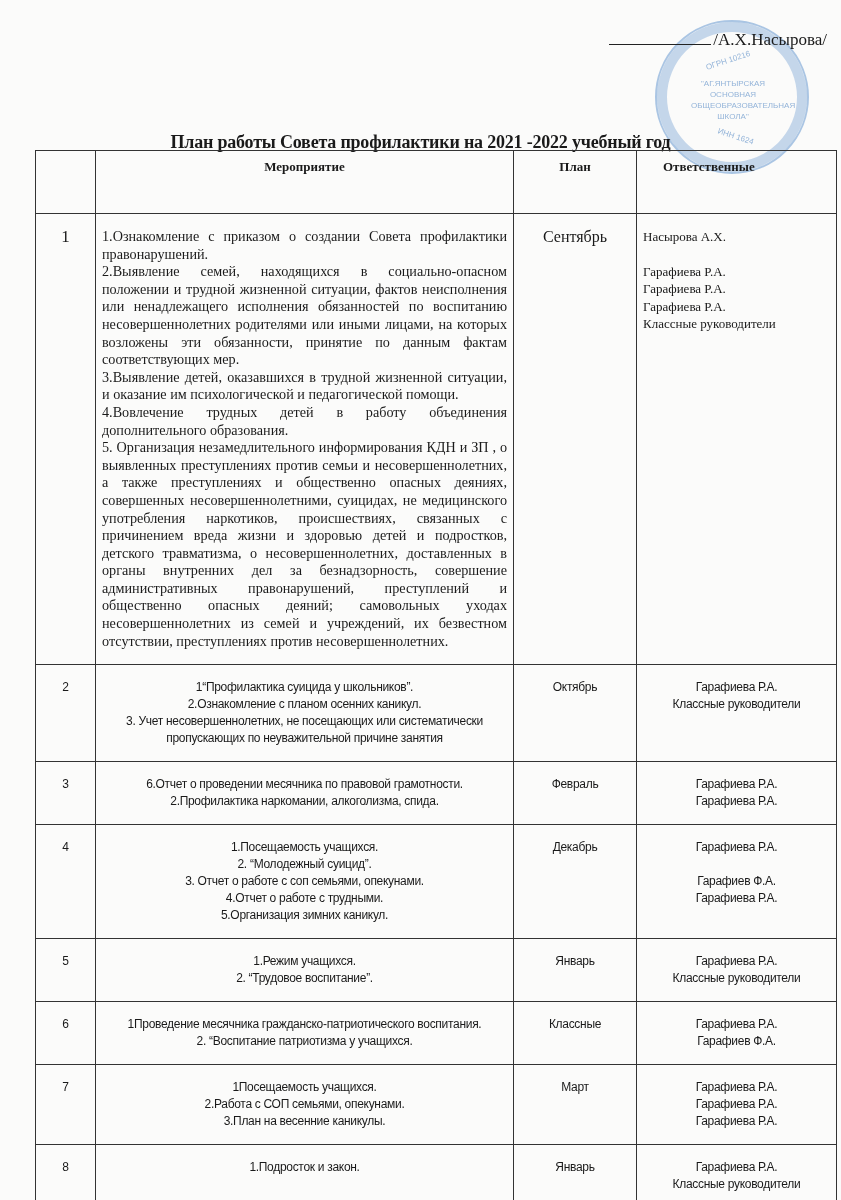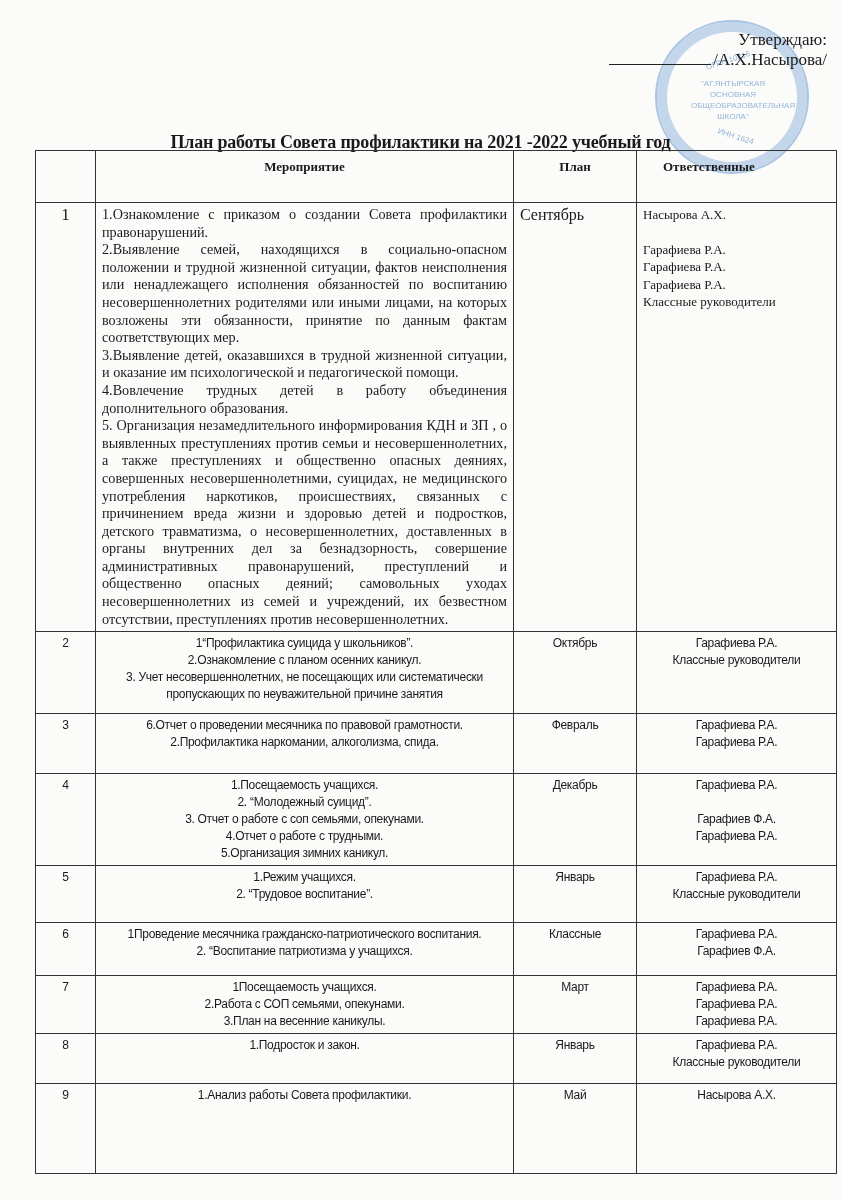--- a/index.html
+++ b/index.html
@@ -9,29 +9,29 @@
   .approve .sigline { display:inline-block; width:102px; border-bottom:1px solid #222; margin-right:2px; vertical-align:baseline; height:14px; }
   .stamp { position:absolute; left:655px; top:20px; width:150px; height:150px; border-radius:50%;
            border:2px solid rgba(70,130,200,0.45); box-shadow: inset 0 0 0 8px rgba(255,255,255,0), inset 0 0 0 10px rgba(70,130,200,0.3);
            color:rgba(60,120,190,0.55); font-family:"Liberation Sans", sans-serif; font-size:8px; text-align:center; }
   .stamp .inner { position:absolute; left:34px; top:56px; width:84px; line-height:11px; }
   .stamp .ogrn { position:absolute; left:48px; top:34px; transform:rotate(-18deg); }
   .stamp .inn { position:absolute; left:60px; top:110px; transform:rotate(18deg); }
   .title { position:absolute; left:0; right:0; top:132px; text-align:center; font-size:18px; font-weight:bold;
            font-family:"Liberation Serif", serif; letter-spacing:-0.2px; }
   table.plan { position:absolute; left:35px; top:150px; width:801px; border-collapse:collapse; table-layout:fixed; }
-  table.plan td, table.plan th { border:1px solid #333; vertical-align:top; padding:3px 6px; }
+  table.plan td, table.plan th { border:1px solid #333; vertical-align:top; padding:14px 6px; }
   col.c-num { width:60px; } col.c-act { width:418px; } col.c-term { width:123px; } col.c-resp { width:200px; }
   th { font-weight:bold; font-size:13px; font-family:"Liberation Serif", serif; height:40px; text-align:center; padding-top:8px !important; }
   th.resp { text-align:left; padding-left:26px !important; }
   td.num { text-align:center; }
   .r1 td { font-size:14.2px; line-height:17.6px; }
   .r1 td.act { text-align:justify; }
   .r1 td.num { font-size:17px; }
-  .r1 td.term { font-size:16px; }
+  .r1 td.term { font-size:16px; text-align:center; }
   .r1 .resp-line { font-size:13px; line-height:17.6px; }
   .cond td { font-family:"Liberation Sans", sans-serif; font-size:12px; line-height:17px; letter-spacing:-0.3px;text-align:center; }
   .cond td.num, .cond td.term { text-align:center; }
   .act-line { display:block; }
   .resp-line { display:block; min-height:17px; }
 </style>
 </head>
 <body>
 
 <div class="stamp">
@@ -39,21 +39,20 @@
   <div class="inner">
     <div>"АГ.ЯНТЫРСКАЯ</div>
     <div>ОСНОВНАЯ</div>
     <div>ОБЩЕОБРАЗОВАТЕЛЬНАЯ</div>
     <div>ШКОЛА"</div>
   </div>
   <div class="inn">ИНН 1624</div>
 </div>
 
 <div class="approve">
-  <div>Утверждаю:</div>
   <div><span class="sigline"></span><span>/А.Х.Насырова/</span></div>
 </div>
 
 <div class="title">План работы Совета профилактики на 2021 -2022 учебный год</div>
 
 <table class="plan">
   <colgroup>
       <col class="c-num">
       <col class="c-act">
       <col class="c-term">

